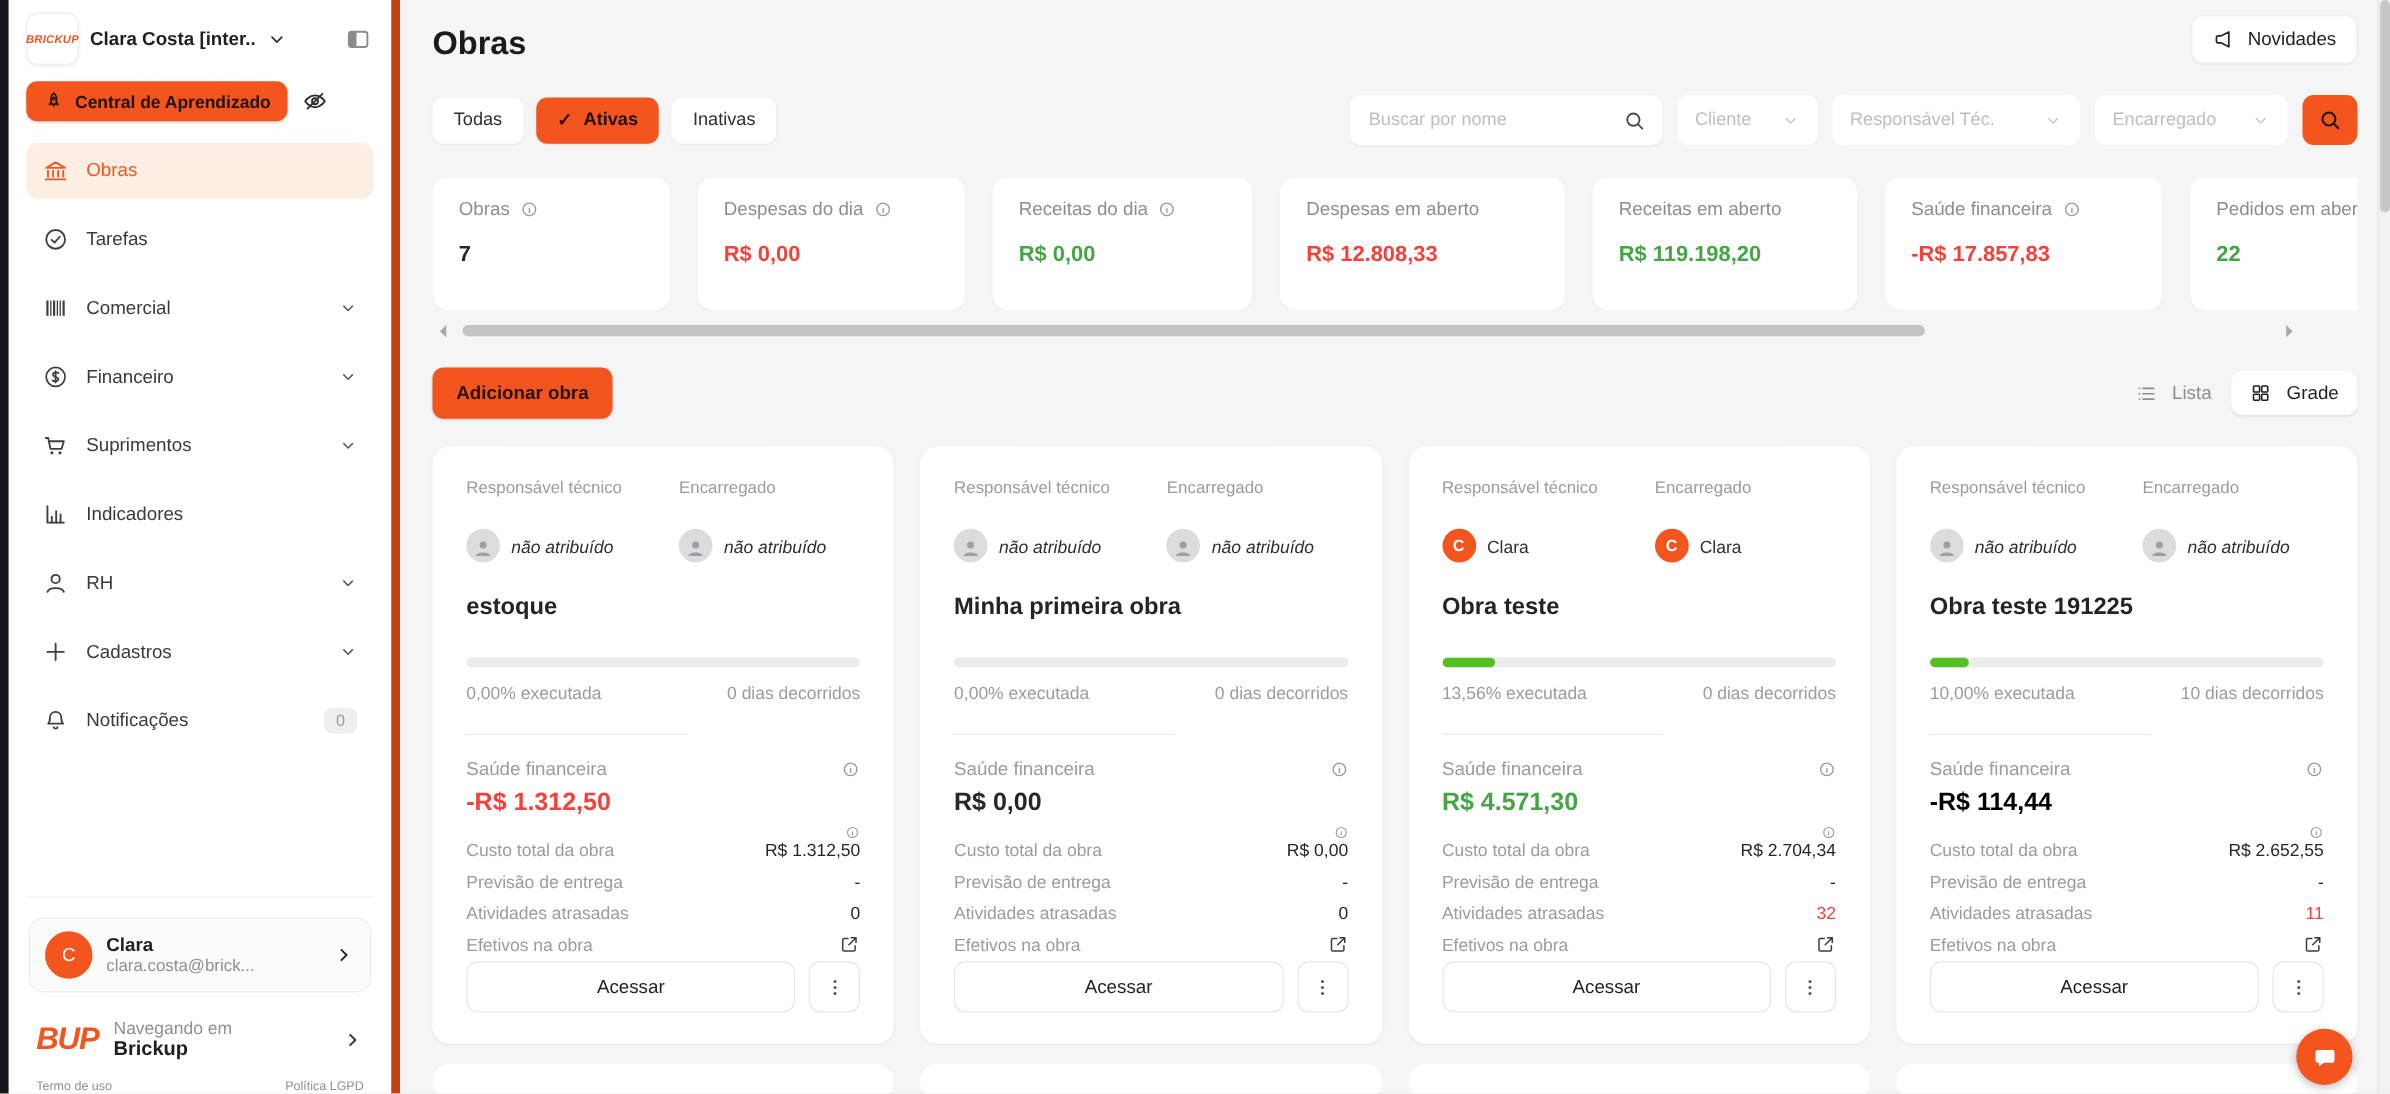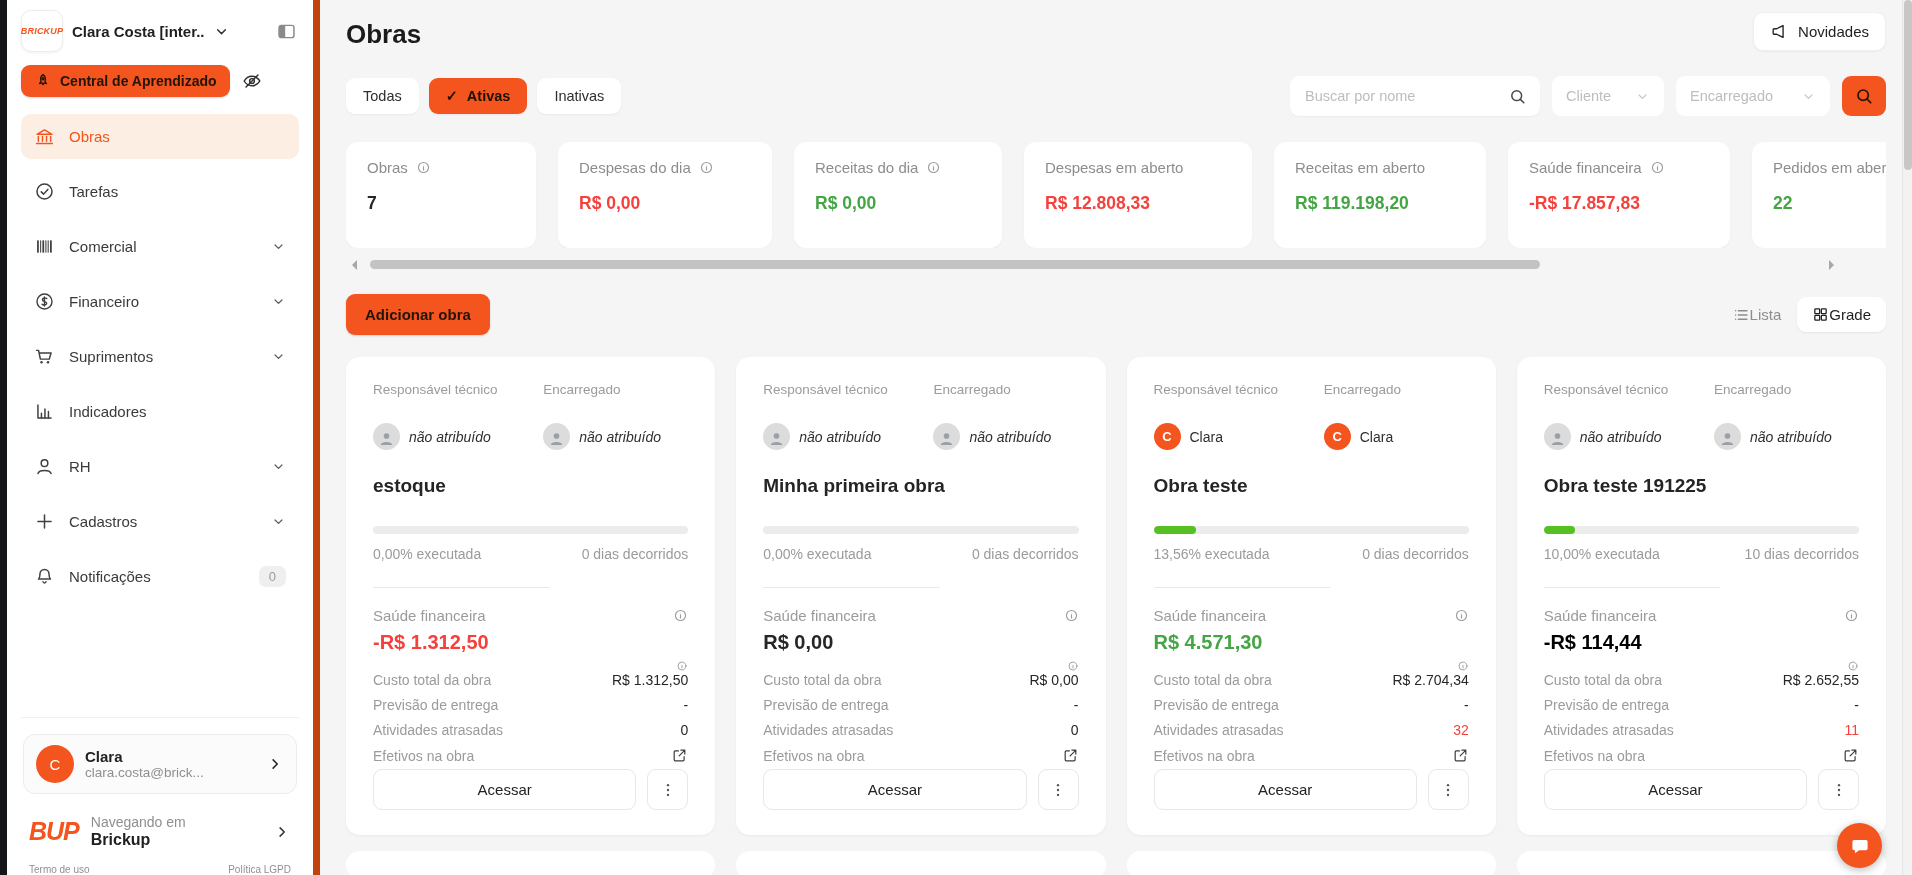--- a/index.html
+++ b/index.html
@@ -67,21 +67,21 @@
   .stat-value{margin-top:17px;font-size:17.5px;font-weight:700;white-space:nowrap}
   .h-scroll{position:relative;height:10px;margin-top:12px;flex:none}
   .h-thumb{position:absolute;left:24px;top:0;height:9px;width:76%;background:#c3c3c3;border-radius:5px;cursor:pointer}
   .tri{position:absolute;top:0;width:0;height:0;border:5px solid transparent;cursor:pointer}
   .tri-l{left:6px;border-right-color:#a8a8a8;border-left-width:0}
   .tri-r{right:52px;border-left-color:#a8a8a8;border-right-width:0}
   
   .actions-row{display:flex;justify-content:space-between;align-items:center;margin-top:24px;flex:none}
   .add-btn{background:#f4541d;border:none;border-radius:9px;padding:12px 19px;font-size:15px;font-weight:600;color:#241509;font-family:inherit;cursor:pointer;box-shadow:0 1px 2px rgba(0,0,0,.15)}
   .view-toggle{display:flex;align-items:center;gap:6px}
-  .view-item{display:flex;gap:0;align-items:center;font-size:15px;color:#8d8d8d;padding:8px 10px;cursor:pointer;border-radius:9px}
+  .view-item{display:flex;gap:12px;align-items:center;font-size:15px;color:#8d8d8d;padding:8px 10px;cursor:pointer;border-radius:9px}
   .view-item .ic{color:#8d8d8d}
   .view-item.active{background:#fff;color:#1f1f1f;padding:9px 15px;box-shadow:0 1px 2px rgba(0,0,0,.07)}
   .view-item.active .ic{color:#1f1f1f}
   
   .cards-grid{display:grid;grid-template-columns:repeat(4,1fr);gap:21px;margin-top:22px;flex:none}
   .obra-card{background:#fff;border-radius:14px;padding:25px 27px;box-shadow:0 1px 3px rgba(0,0,0,.05);height:478px;display:flex;flex-direction:column}
   .roles{display:flex}
   .role:first-child{width:54%}
   .role-label{color:#9b9b9b;font-size:13.5px;white-space:nowrap}
   .role-person{display:flex;align-items:center;gap:9px;margin-top:26px}
@@ -296,20 +296,26 @@
             <circle cx="11" cy="11" r="6.2"></circle>
             <path d="M15.6 15.6 L20 20"></path>
           </svg>
       </div>
       <div class="select sel-client">
         <span>Cliente</span>
         <svg class="chev" width="15" height="15" viewBox="0 0 24 24" fill="none" stroke="currentColor" stroke-width="2" stroke-linecap="round" stroke-linejoin="round">
             <path d="M6.5 9.5 L12 15 L17.5 9.5"></path>
           </svg>
       </div>
+      <div class="select sel-tech">
+        <span>Responsável Téc.</span>
+        <svg class="chev" width="15" height="15" viewBox="0 0 24 24" fill="none" stroke="currentColor" stroke-width="2" stroke-linecap="round" stroke-linejoin="round">
+            <path d="M6.5 9.5 L12 15 L17.5 9.5"></path>
+          </svg>
+      </div>
       <div class="select sel-foreman">
         <span>Encarregado</span>
         <svg class="chev" width="15" height="15" viewBox="0 0 24 24" fill="none" stroke="currentColor" stroke-width="2" stroke-linecap="round" stroke-linejoin="round">
             <path d="M6.5 9.5 L12 15 L17.5 9.5"></path>
           </svg>
       </div>
       <button class="search-btn">
         <svg width="20" height="20" viewBox="0 0 24 24" fill="none" stroke="currentColor" stroke-width="2" stroke-linecap="round">
             <circle cx="11" cy="11" r="6.2"></circle>
             <path d="M15.6 15.6 L20 20"></path>

